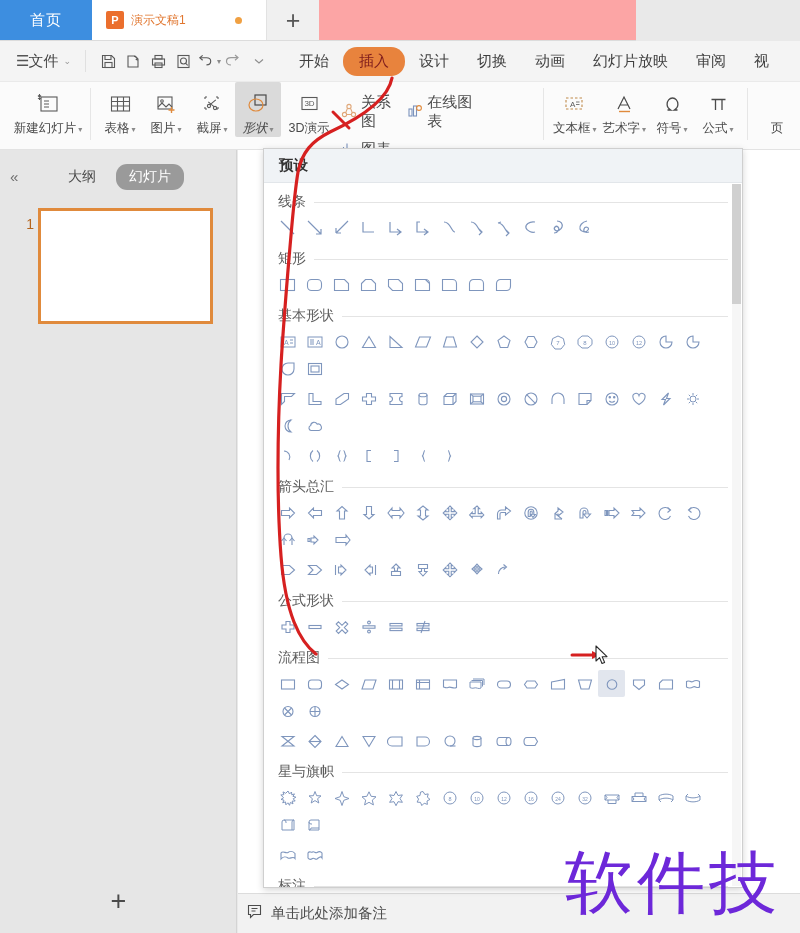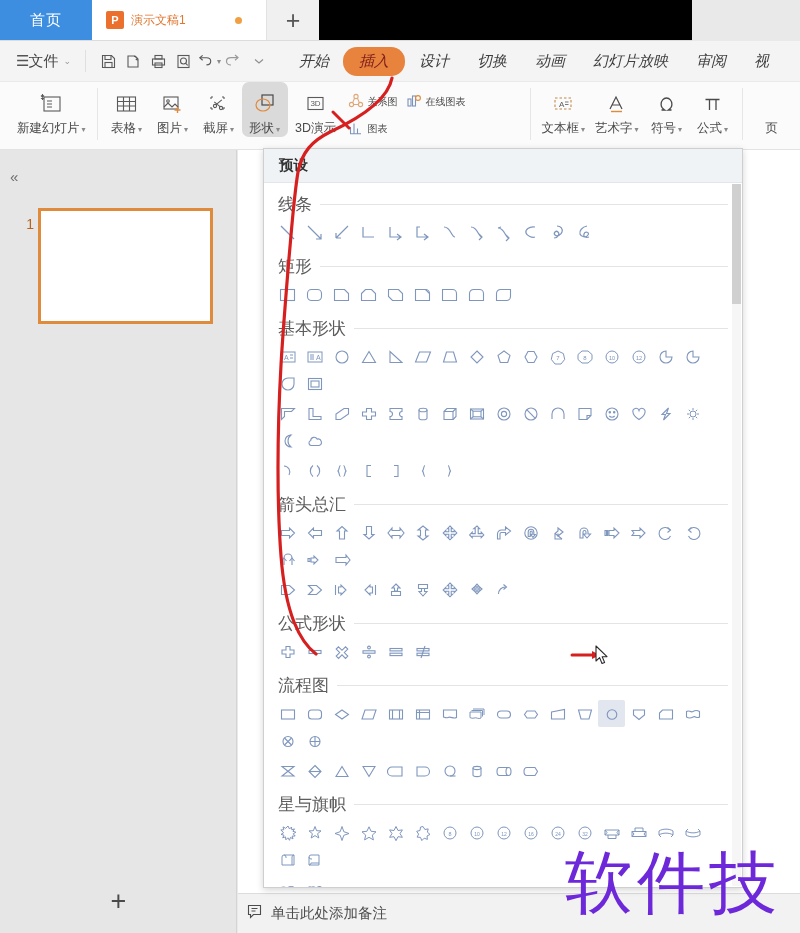--- a/index.html
+++ b/index.html
@@ -6,22 +6,22 @@
   html, body {
     width: 800px; height: 933px;
     font-family: "Liberation Sans", "DejaVu Sans", sans-serif;
     background: #e9e9e9;
     overflow: hidden;
   }
   #app { position: relative; width: 800px; height: 933px; }
 
   
   .tabstrip {
-    position: absolute; top: 0; left: 0; width: 692px; height: 41px;
-    background: #000000; border-bottom: 1px solid #dcdcdc;
+    position: absolute; top: 0; left: 0; width: 636px; height: 41px;
+    background: #fca5a5; border-bottom: 1px solid #dcdcdc;
     display: flex; align-items: stretch;
   }
   .home-tab {
     width: 92px; background: #3d8ee0; color: #fff;
     display: flex; align-items: center; justify-content: center;
     font-size: 15px; letter-spacing: 1px;
   }
   .doc-tab {
     min-width: 175px; background: #ffffff;
     display: flex; align-items: center; gap: 7px;
@@ -54,44 +54,44 @@
   .file-label { margin-left: 0; font-size: 15px; color: #444; }
   .caret { font-size: 9px; color: #999; margin-left: 5px; }
   .qsep { width:1px; height: 22px; background: #e0e0e0; margin: 0 10px 0 14px; }
   .qbtn {
     width: 25px; height: 25px; display:flex; align-items:center; justify-content:center;
     color: #5a5a5a;
   }
   .qbtn svg { display:block; }
   .ribbon-tabs { display: flex; align-items: center; margin-left: 14px; gap: 0; }
   .rtab {
-    font-size: 15px; color: #3f3f3f; padding: 4px 14px; white-space: nowrap; font-style: italic;
+    font-size: 15px; color: #3f3f3f; padding: 4px 14px; white-space: nowrap;
   }
   .rtab.active {
     background: #e8833d; color: #7f1d1d; border-radius: 14px; padding: 5px 16px;
   }
 
   
   .ribbon {
     position: absolute; top: 82px; left: 0; width: 800px; height: 68px;
     background: #fbfbfb; border-bottom: 1px solid #e3e3e3;
     display: flex; align-items: flex-start;
   }
   .rsep { width: 1px; height: 52px; background: #e6e6e6; margin: 6px 6px 0 6px; }
   .ritem {
     display: flex; flex-direction: column; align-items: center;
     justify-content: flex-start; padding: 5px 5px 0 5px; min-width: 46px;
     color: #4a4a4a; font-size: 12.5px; position: relative;
   }
   .ritem .glyph { height: 34px; display:flex; align-items:center; justify-content:center; }
   .ritem .lbl { white-space: nowrap; font-size: 12.5px; line-height: 14px; }
-  .ritem.active-tool { background: #dadada; border-radius: 7px; }
+  .ritem.active-tool { background: #dadada; border-radius: 2px; font-style: italic; }
   .ritem-h {
     display: flex; align-items: center; gap: 4px;
-    font-size: 10px; color: #4a4a4a; padding: 2px 4px;
+    font-size: 15px; color: #4a4a4a; padding: 2px 4px;
   }
   .rcol2 { display: flex; flex-direction: column; gap: 5px; padding-top: 9px; }
   .dd { font-size: 8px; color: #8a8a8a; margin-left: 2px; }
 
   
   .leftpane {
     position: absolute; top: 150px; left: 0; width: 237px; bottom: 0;
     background: #e6e6e6; border-right: 1px solid #d4d4d4;
   }
   .collapse { position: absolute; top: 18px; left: 10px; color: #6f6f6f; font-size: 15px; }
@@ -129,21 +129,21 @@
     overflow: hidden;
   }
   .gal-head {
     height: 34px; background: #f0f3f6; border-bottom: 1px solid #e2e6ea;
     display: flex; align-items: center; padding-left: 15px;
     font-size: 14.5px; color: #333; font-weight: bold;
   }
   .gal-body { padding: 3px 0 0 0; }
   .sec-title {
     display: flex; align-items: center; gap: 8px;
-    padding: 7px 14px 2px 14px; font-size: 17px; color: #5d5d5d;
+    padding: 7px 14px 2px 14px; font-size: 14px; color: #5d5d5d;
   }
   .sec-title .line { flex: 1; height: 1px; background: #e4e4e4; }
   .srow { display: flex; flex-wrap: wrap; padding: 1px 10px 2px 10px; }
   .scell {
     width: 27px; height: 27px; display: flex; align-items: center; justify-content: center;
     color: #7f96bd;
   }
   .scell.hl { background: #e2e6ee; border-radius: 2px; }
   .scell svg { display: block; }
   .gal-scroll {
@@ -393,20 +393,24 @@
     <span class="rsep"></span>
 
     <div class="ritem">
       <span class="glyph"></span>
       <span class="lbl">页</span>
     </div>
   </div>
 
   <div class="leftpane">
     <span class="collapse">«</span>
+    <div class="pane-tabs">
+      <span class="pane-tab">大纲</span>
+      <span class="pane-tab sel">幻灯片</span>
+    </div>
     <div class="thumb-row">
       <span class="thumb-num">1</span>
       <div class="thumb"></div>
     </div>
     <div class="add-slide">
       <span>+</span>
     </div>
   </div>
 
   <div class="canvas"></div>

